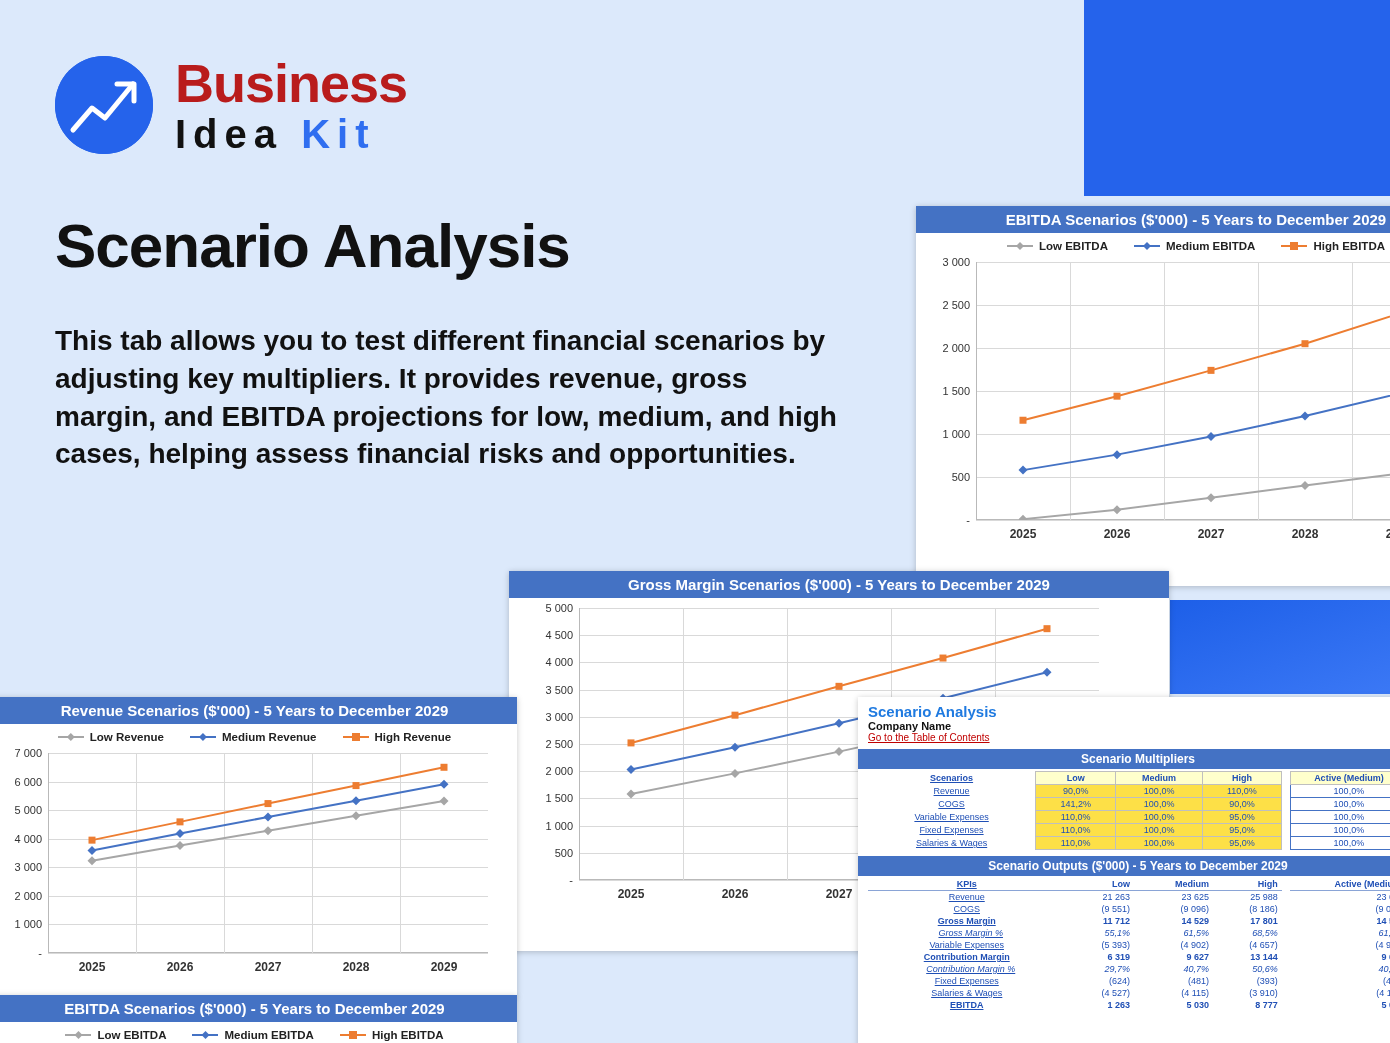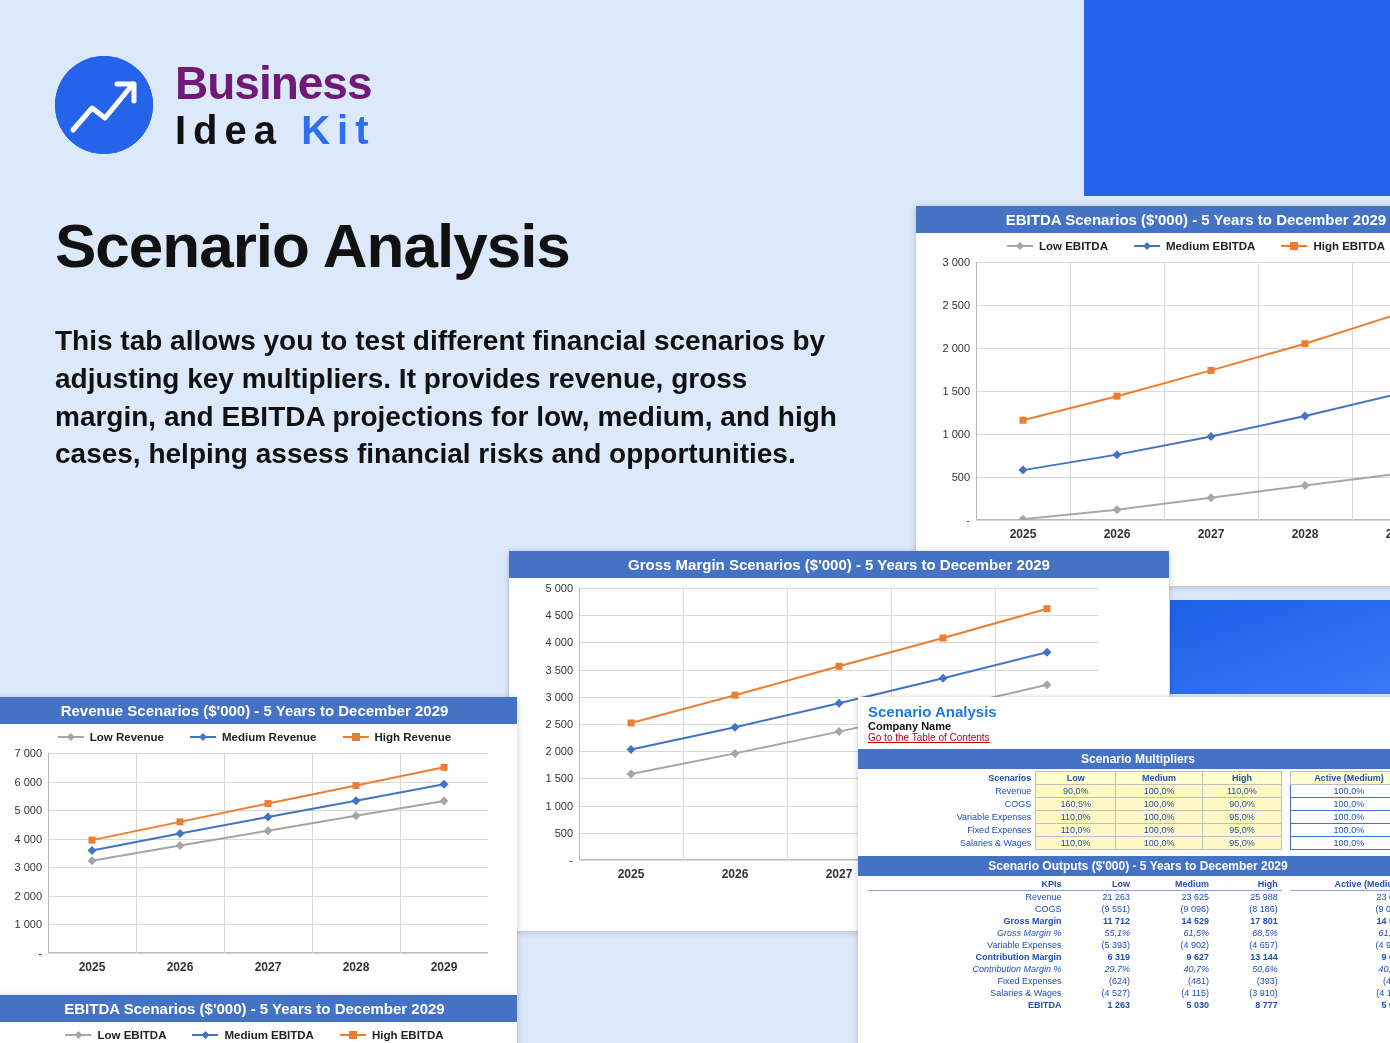--- a/index.html
+++ b/index.html
@@ -15,21 +15,21 @@
   .blue-block-mid{
     position:absolute;left:1170px;top:600px;width:220px;height:94px;
     background:linear-gradient(160deg,#1d5fe8 0%,#2f6ef0 60%,#3b78f5 100%);
   }
   
   .logo-wrap{position:absolute;left:55px;top:56px;display:flex;align-items:center;gap:22px;}
   .logo-circle{width:98px;height:98px;border-radius:50%;background:#2563eb;position:relative;}
   .logo-circle svg{position:absolute;left:0;top:0;}
   .logo-text{line-height:1;}
   .logo-business{
-    font-size:46px;font-weight:bold;color:#701a75;letter-spacing:-1px;
+    font-size:54px;font-weight:bold;color:#b91c1c;letter-spacing:-1px;
   }
   .logo-second{font-size:40px;font-weight:bold;letter-spacing:7px;color:#111;margin-top:4px;}
   .logo-second .kit{color:#2f6ef0;}
   
   .headline{
     position:absolute;left:55px;top:210px;font-size:62px;font-weight:bold;color:#111;letter-spacing:-1px;
   }
   .bodytext{
     position:absolute;left:55px;top:322px;width:800px;
     font-size:28px;font-weight:bold;line-height:1.35;color:#111;
@@ -48,38 +48,38 @@
   .ylab{position:absolute;right:100%;transform:translateY(-50%);font-size:11px;color:#333;padding-right:6px;white-space:nowrap;}
   .xlab{position:absolute;top:100%;transform:translateX(-50%);font-size:12px;font-weight:bold;color:#333;padding-top:7px;}
   .grid-line{position:absolute;left:0;right:0;height:1px;background:#d9d9d9;}
   .axis-left{position:absolute;left:0;top:0;bottom:0;width:1px;background:#b9b9b9;}
   .axis-bottom{position:absolute;left:0;right:0;bottom:0;height:1px;background:#b9b9b9;}
   .vline{position:absolute;top:0;bottom:0;width:1px;background:#d9d9d9;}
   
   #ebitda-card{left:916px;top:206px;width:560px;height:380px;}
   #ebitda-card .plot{left:60px;top:8px;width:470px;height:258px;}
   
-  #gm-card{left:509px;top:551px;width:660px;height:380px;}
+  #gm-card{left:509px;top:571px;width:660px;height:380px;}
   #gm-card .plot{left:70px;top:10px;width:520px;height:272px;}
   
   #rev-card{left:-8px;top:697px;width:525px;height:300px;}
   #rev-card .plot{left:56px;top:8px;width:440px;height:200px;}
   
   #ebitda2-card{left:-8px;top:995px;width:525px;height:60px;}
   
   #table-card{left:858px;top:697px;width:560px;height:360px;font-size:9.5px;color:#1f4fb5;}
   .tbl-head-title{color:#1f7ae0;font-weight:bold;font-size:15px;}
   .tbl-sub{color:#111;font-weight:bold;font-size:11px;}
   .tbl-link{color:#c00000;font-size:10px;text-decoration:underline;}
   .band{background:#4472c4;color:#fff;font-weight:bold;text-align:center;font-size:12px;padding:3px 0;margin-top:6px;}
   table{border-collapse:collapse;width:100%;}
   td,th{padding:1px 4px;font-size:9px;}
-  .yellowcol{background:#fef9c3;border:1px solid #bfbfbf;text-align:center;color:#1f4fb5;}
+  .yellowcol{background:#fde047;border:1px solid #bfbfbf;text-align:center;color:#1f4fb5;}
   .hdr{color:#1f4fb5;font-weight:bold;text-align:center;border:1px solid #bfbfbf;background:#ffffcc;}
-  .lbl{color:#1f4fb5;text-align:right;}
+  .lbl{color:#1f4fb5;text-align:center;text-decoration:underline;}
   .num{text-align:right;color:#1f4fb5;}
   .bold{font-weight:bold;}
   .ital{font-style:italic;}
   .underline-row td{border-bottom:1px solid #8aa4d6;}
   .active-box{border:1px solid #4472c4;text-align:center;}
 </style>
 </head>
 <body>
 
 <div class="blue-block-top"></div>
@@ -351,21 +351,21 @@
             <td class="hdr">High</td>
           </tr>
           <tr>
             <td class="lbl">Revenue</td>
             <td class="yellowcol">90,0%</td>
             <td class="yellowcol">100,0%</td>
             <td class="yellowcol">110,0%</td>
           </tr>
           <tr>
             <td class="lbl">COGS</td>
-            <td class="yellowcol">160,5%</td>
+            <td class="yellowcol">141,2%</td>
             <td class="yellowcol">100,0%</td>
             <td class="yellowcol">90,0%</td>
           </tr>
           <tr>
             <td class="lbl">Variable Expenses</td>
             <td class="yellowcol">110,0%</td>
             <td class="yellowcol">100,0%</td>
             <td class="yellowcol">95,0%</td>
           </tr>
           <tr>

